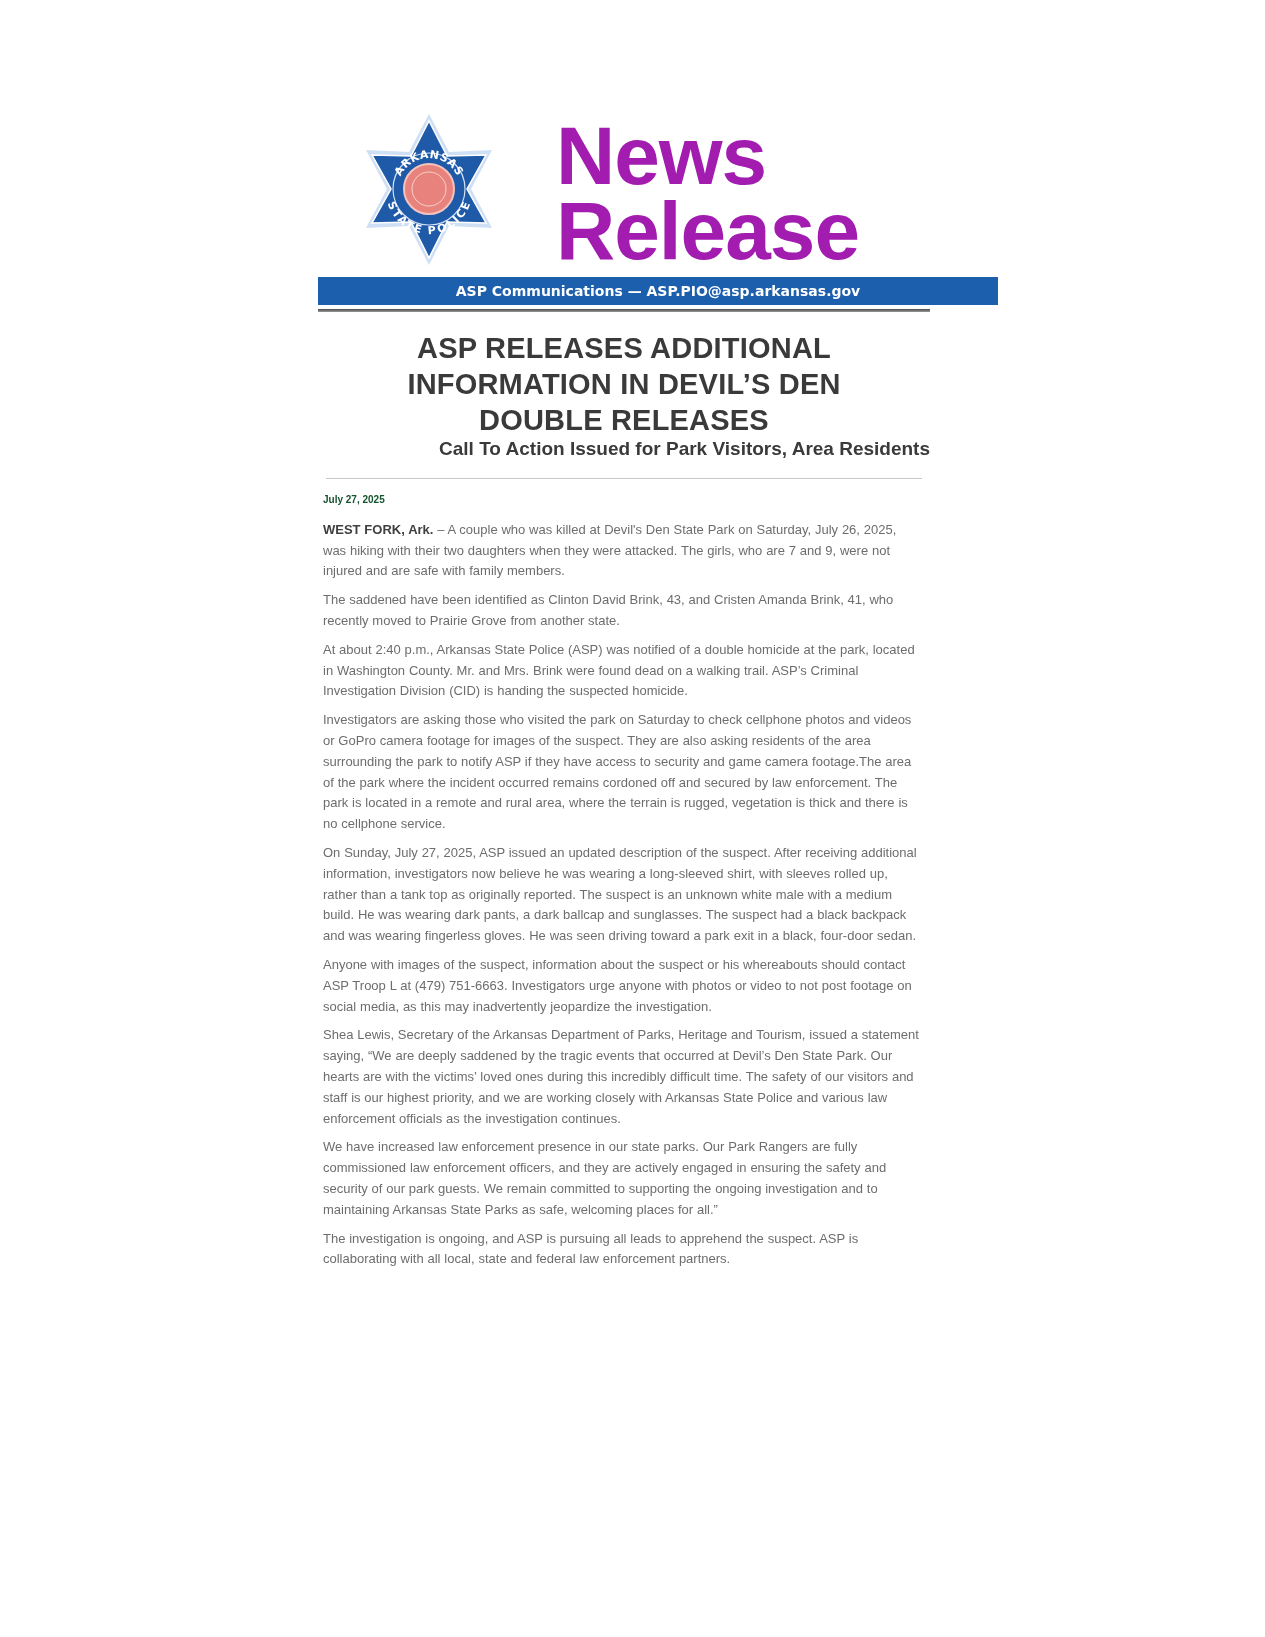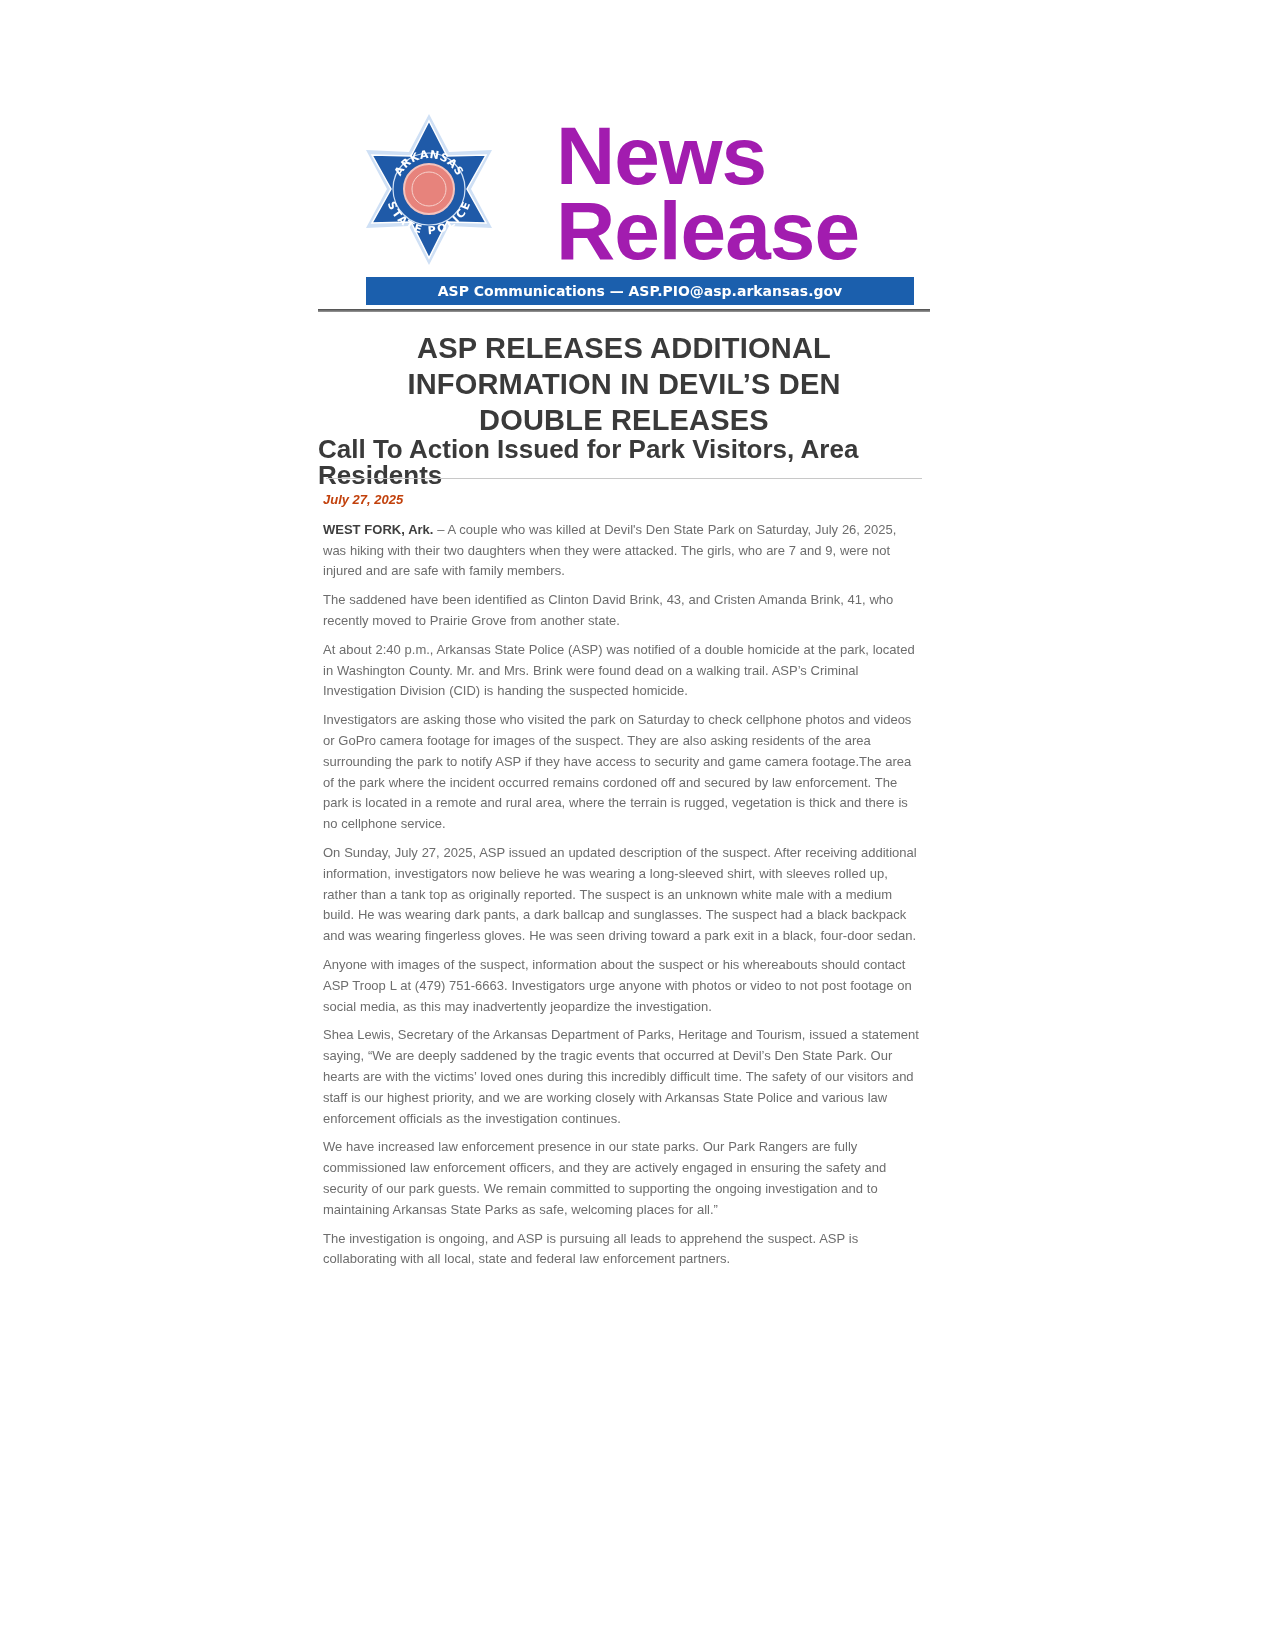--- a/index.html
+++ b/index.html
@@ -49,32 +49,31 @@
       letter-spacing: -1px;
     }
     .title-line {
       display: block;
       font-size: 82px;
     }
     .contact-bar {
       position: absolute;
       left: 318px;
       top: 277px;
-      width: 548px;
+      width: 680px;
       height: 28px;
       background: #1b5fad;
       color: #ffffff;
       font-family: "DejaVu Sans", sans-serif;
       font-weight: bold;
       font-size: 14px;
       display: flex;
       align-items: center;
       justify-content: center;
       letter-spacing: 0px;
-      margin-left: 48px;
     }
     .contact-rule {
       position: absolute;
       left: 318px;
       top: 309px;
       width: 612px;
       height: 3px;
       background: linear-gradient(#4a4a4a, #9a9a9a);
     }
     
@@ -90,25 +89,25 @@
       font-size: 29px;
       line-height: 36px;
       letter-spacing: 0.2px;
     }
     .headline span { display: block; }
     .subhead {
       position: absolute;
       left: 318px;
       top: 436px;
       width: 612px;
-      text-align: left;
+      text-align: right;
       font-family: "Liberation Sans", sans-serif;
       font-weight: bold;
       color: #3a3a3a;
-      font-size: 26px;
+      font-size: 19px;
       line-height: 26px;
     }
     .sub-rule {
       position: absolute;
       left: 326px;
       top: 478px;
       width: 596px;
       height: 1px;
       background: #c8c8c8;
     }
@@ -118,24 +117,23 @@
       left: 323px;
       top: 490px;
       width: 600px;
       font-family: "Liberation Sans", sans-serif;
       color: #6d6d6d;
       font-size: 13px;
       line-height: 20.8px;
     }
     .dateline {
       font-weight: bold;
-      color: #c2410c;
-      font-size: 13px;
+      color: #14532d;
+      font-size: 10px;
       margin: 0 0 9px 0;
-      font-style: italic;
     }
     .body p {
       margin: 0 0 8px 0;
       word-spacing: 0.2px;
     }
     .lead-place {
       font-weight: bold;
       color: #3f3f3f;
       margin-top: 28px;
     }

